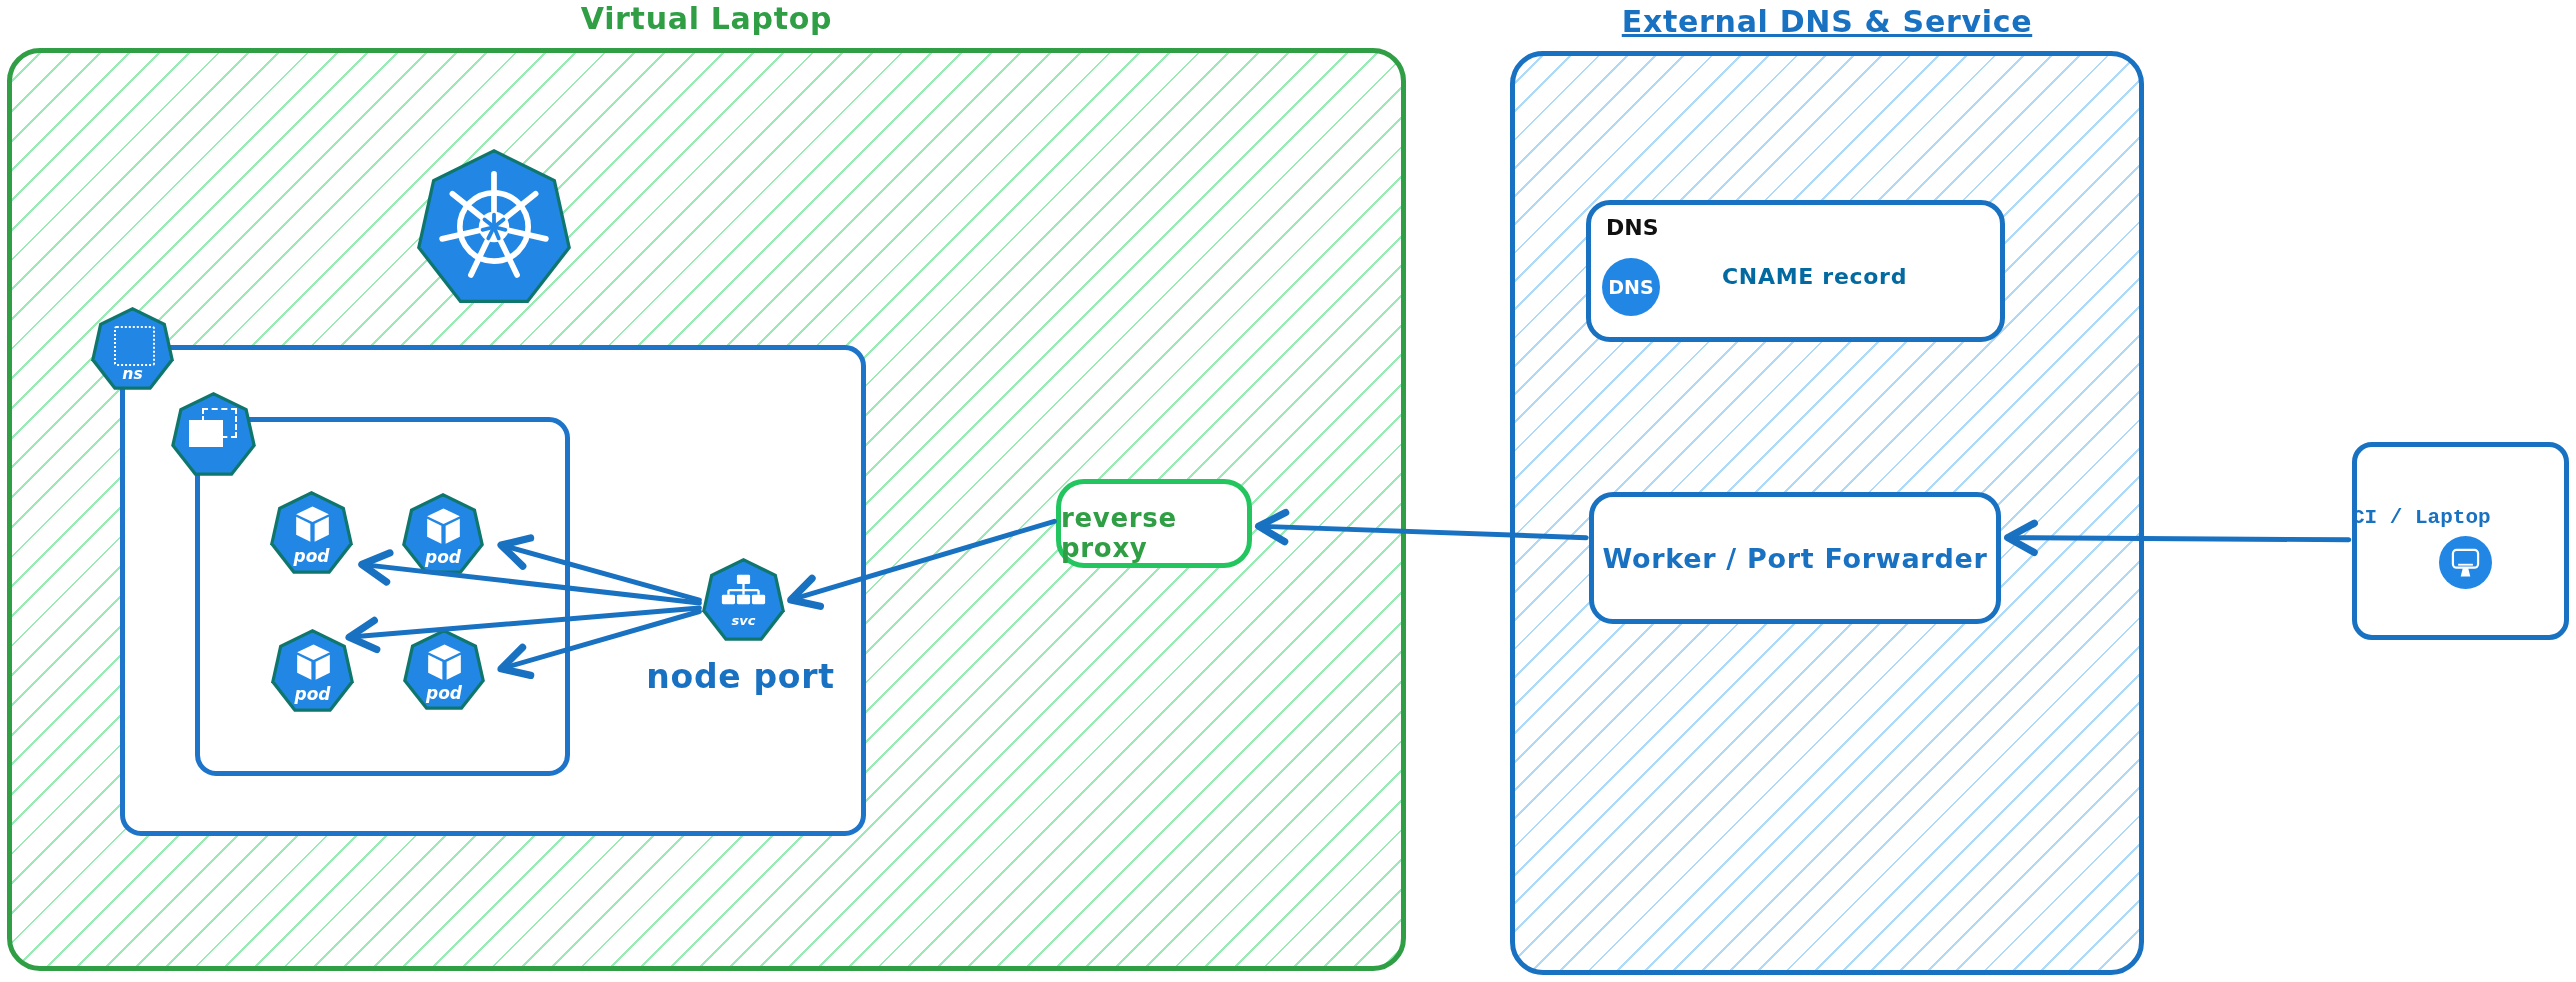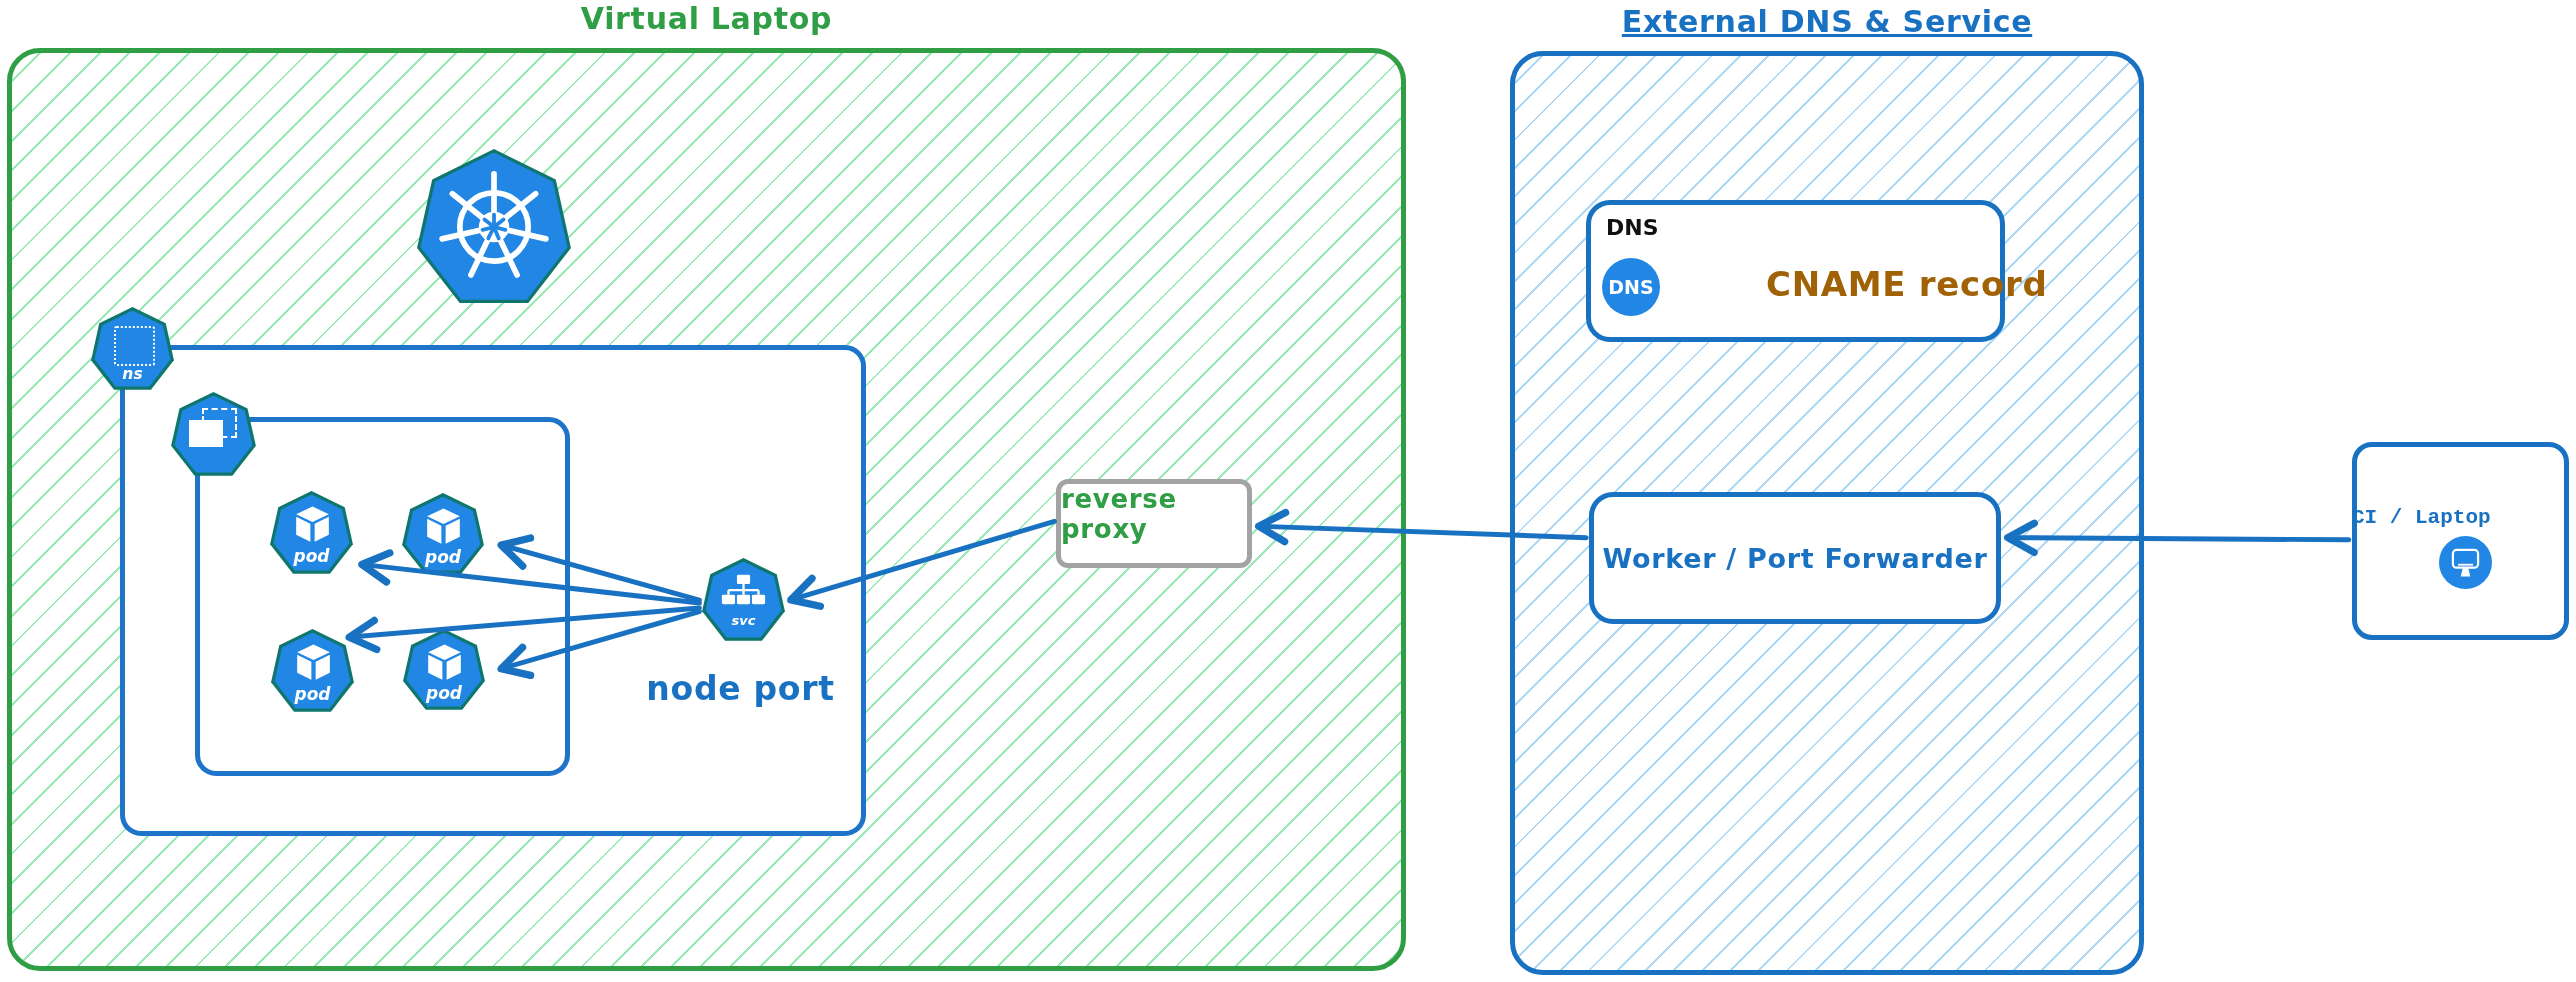--- a/index.html
+++ b/index.html
@@ -15,34 +15,34 @@
           border:5.7px solid #1971c2;
           background:repeating-linear-gradient(135deg,rgba(255,255,255,0) 0px,rgba(255,255,255,0) 18px,#aed9f7 18px,#aed9f7 20px);}
   .region-title{position:absolute;text-align:center;font-size:30px;font-weight:600;letter-spacing:0.7px;}
   .vm-title{left:7px;width:1399px;top:1.4px;color:#2f9e44;}
   .ext-title{left:1510px;width:634px;top:4.3px;color:#1971c2;text-decoration:underline;}
 
   
   .white-box{position:absolute;box-sizing:border-box;background:#ffffff;}
   .ns-box{left:120px;top:345px;width:746px;height:491px;border:5.7px solid #1e74c9;border-radius:21px;}
   .rs-box{left:195px;top:417px;width:375px;height:359px;border:5.7px solid #1e74c9;border-radius:21px;}
-  .rp-box{left:1056px;top:479px;width:196px;height:89px;border:5px solid #a3a3a3;border-radius:12px;
-          display:flex;align-items:flex-start;justify-content:center;}
+  .rp-box{left:1056px;top:479px;width:196px;height:89px;border:5px solid #22c55e;border-radius:28px;
+          display:flex;align-items:flex-end;justify-content:center;}
   .rp-box .lbl{color:#2f9e44;font-size:26px;font-weight:600;letter-spacing:0.7px;}
   .dns-box{left:1586px;top:200px;width:419px;height:142px;border:5.7px solid #1971c2;border-radius:24px;}
   .worker-box{left:1589px;top:492px;width:412px;height:132px;border:5.7px solid #1971c2;border-radius:24px;
           display:flex;align-items:center;justify-content:center;}
   .worker-box .lbl{color:#1971c2;font-size:27px;font-weight:600;letter-spacing:0.7px;}
   .ci-box{left:2352px;top:442px;width:217px;height:198px;border:5.7px solid #1971c2;border-radius:20px;}
 
   
   .dns-header{position:absolute;left:1606px;top:215px;color:#111111;font-size:22px;font-weight:600;}
-  .cname-label{position:absolute;left:1722px;top:264px;color:#a16207;font-size:34px;font-weight:600;letter-spacing:0.7px;margin-left:44px;}
+  .cname-label{position:absolute;left:1722px;top:264px;color:#0369a1;font-size:22px;font-weight:600;letter-spacing:0.7px;}
   .nodeport-label{position:absolute;left:634px;top:657px;width:213px;text-align:center;
-                  color:#1971c2;font-size:33px;font-weight:600;letter-spacing:0.7px;margin-top:12px;}
+                  color:#1971c2;font-size:33px;font-weight:600;letter-spacing:0.7px;}
   .ci-label{position:absolute;left:2352px;top:506px;width:217px;
             color:#1971c2;font-size:21px;font-weight:600;font-family:Liberation Mono, monospace;}
 
   
   .badge-circle{position:absolute;border-radius:50%;background:#2287e4;
                 display:flex;align-items:center;justify-content:center;}
   .dns-circle{left:1602px;top:258px;width:58px;height:58px;}
   .dns-circle .lbl{color:#ffffff;font-size:19px;font-weight:700;}
   .ci-circle{left:2439px;top:536px;width:53px;height:53px;}
 

